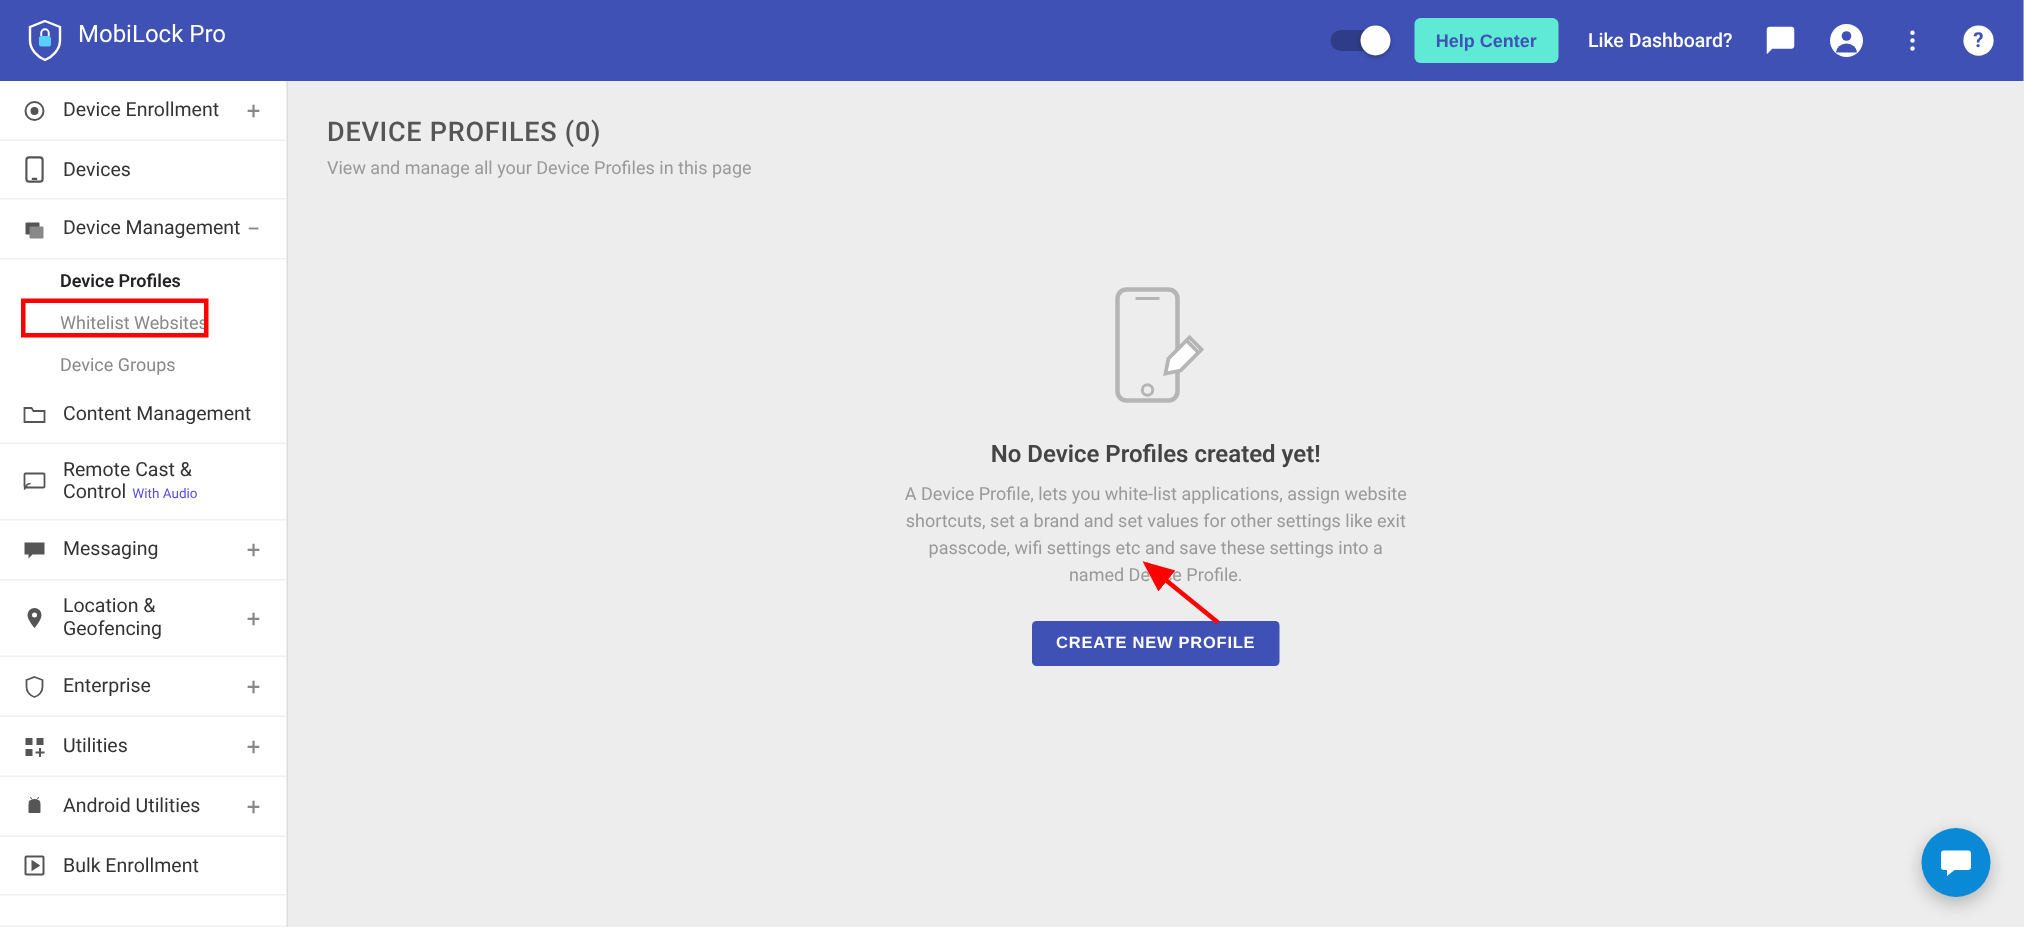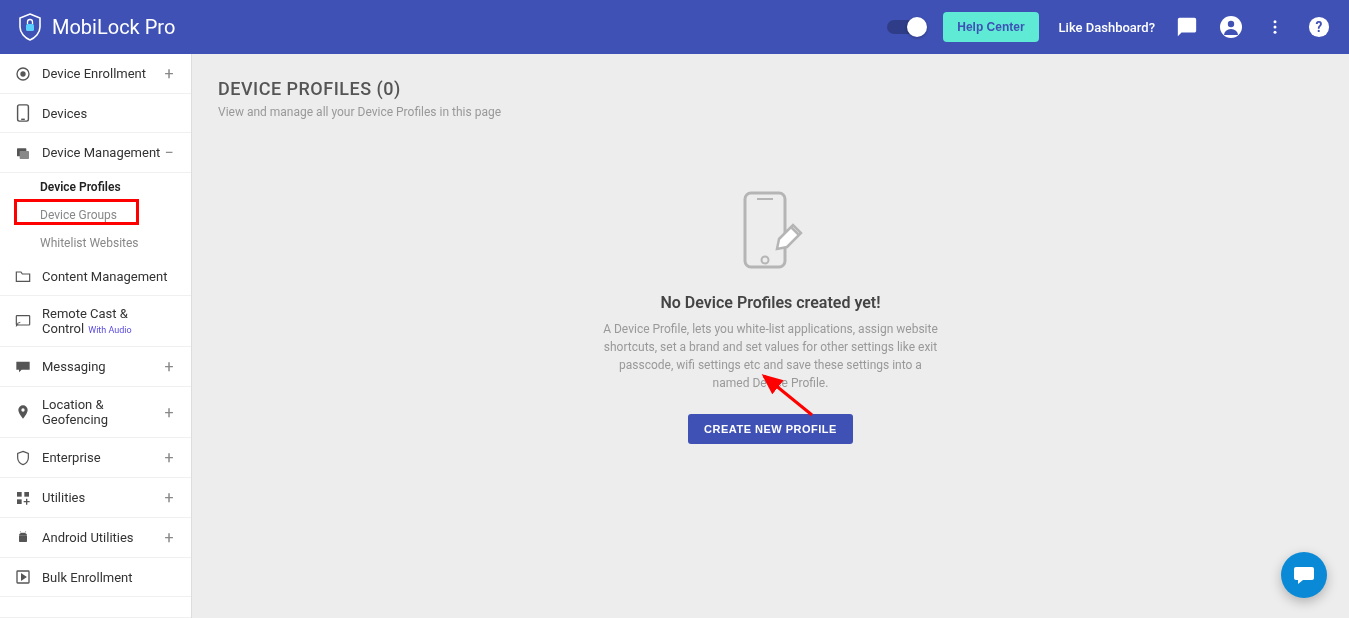--- a/index.html
+++ b/index.html
@@ -15,23 +15,23 @@
   height: 54px;
   display: flex;
   align-items: center;
   padding: 0 18px;
   color: #fff;
   position: relative;
   z-index: 10;
 }
 .brand {
   display: flex;
-  align-items: center;
+  align-items: flex-start;
   gap: 10px;
-  font-size: 20px;
+  font-size: 16px;
   font-weight: 400;
 }
 .brand-icon {
   width: 24px;
   height: 28px;
   display: flex;
   align-items: center;
   justify-content: center;
 }
 .header-right {
@@ -286,22 +286,22 @@
             <rect x="3" y="5" width="14" height="12" rx="1"></rect>
             <rect x="7" y="9" width="14" height="12" rx="1" fill="#888"></rect>
           </svg>
       </span>
       <span class="nav-label">Device Management</span>
       <span class="nav-expand">−</span>
     </div>
     <div style="position:relative">
       <div class="sub-item active">Device Profiles</div>
       <div class="highlight-box" style="top:26px"></div>
+      <div class="sub-item">Whitelist Websites</div>
       <div class="sub-item">Device Groups</div>
-      <div class="sub-item">Whitelist Websites</div>
     </div>
     <div class="nav-item">
       <span class="nav-icon">
         <svg width="16" height="14" viewBox="0 0 24 20" fill="none" stroke="#555" stroke-width="1.8">
             <path d="M2 4 h7 l2 3 h11 v11 h-20 z"></path>
           </svg>
       </span>
       <span class="nav-label">Content Management</span>
     </div>
     <div class="nav-item">

